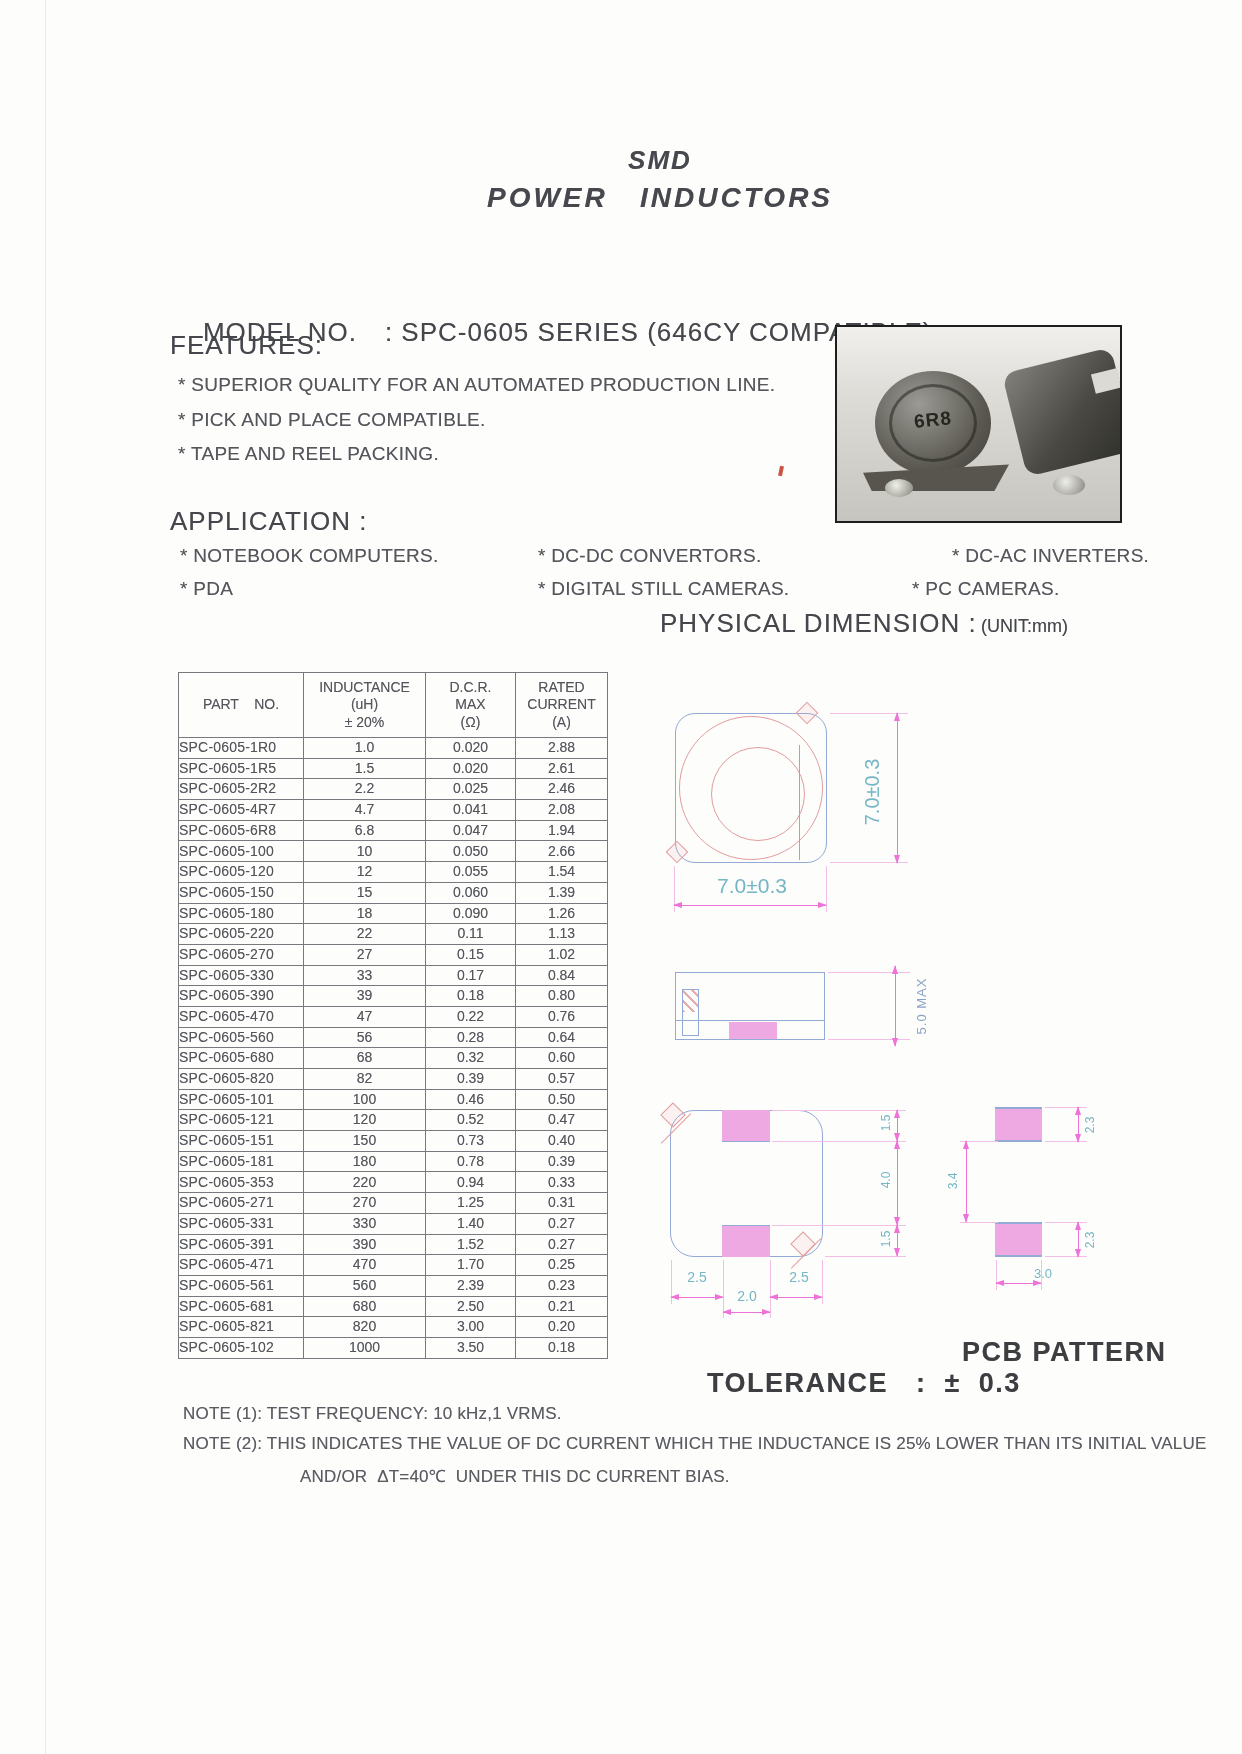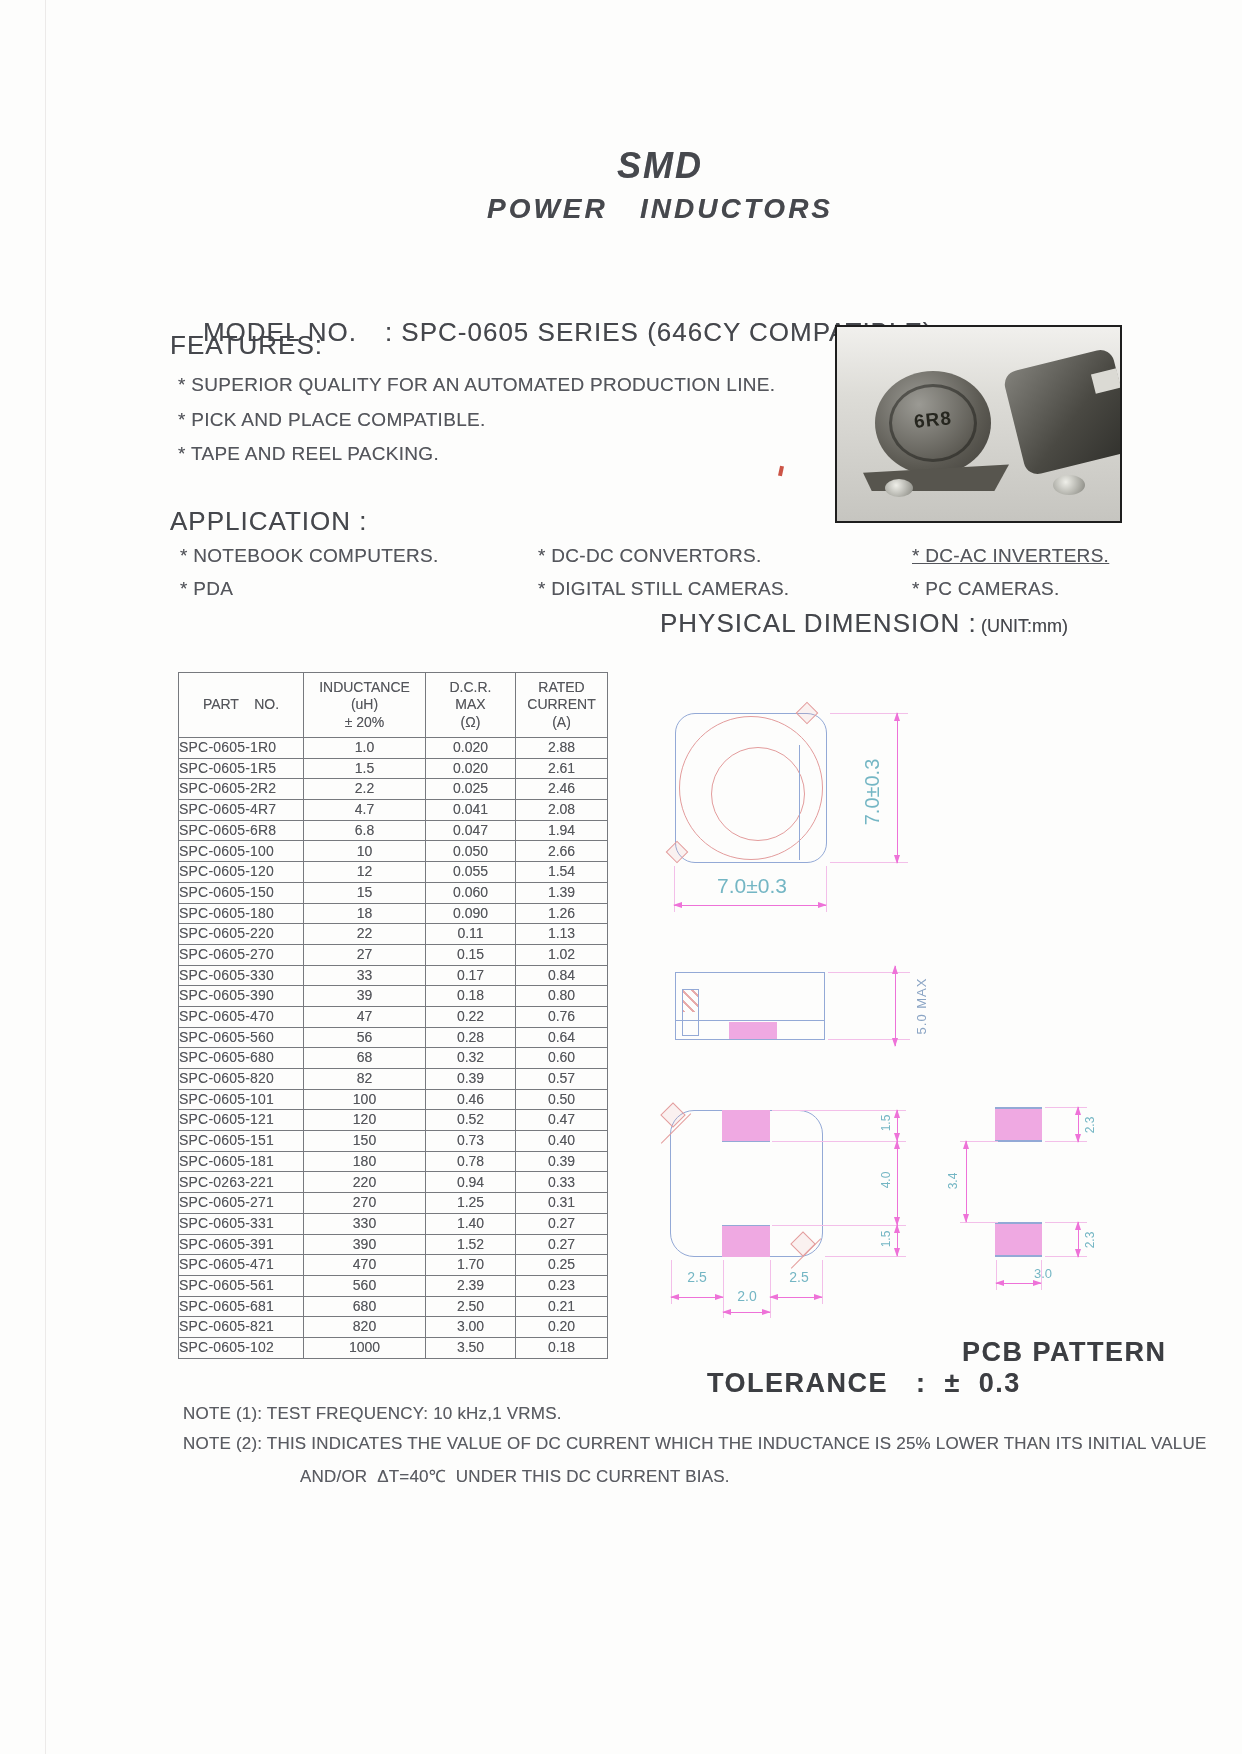--- a/index.html
+++ b/index.html
@@ -8,21 +8,21 @@
     --teal:#74b6c4; --bluegray:#8aa4c4; --pink:#efa9e2;
   }
   *{margin:0;padding:0;box-sizing:border-box;}
   html,body{background:#ffffff;}
   body{font-family:"Liberation Sans", sans-serif;color:var(--ink);}
   .page{position:relative;width:1242px;height:1754px;background:#fdfdfc;overflow:hidden;
         text-shadow:0 0 .4px rgba(70,72,80,.45);}
   .abs{position:absolute;}
 
   
-  .title1{font-size:36px;font-weight:bold;font-style:italic;color:#46484d;letter-spacing:2px;}
+  .title1{font-size:26px;font-weight:bold;font-style:italic;color:#46484d;letter-spacing:2px;}
   .title2{font-size:28px;font-weight:bold;font-style:italic;color:#46484d;letter-spacing:3px;white-space:pre;}
   .h1{font-size:26px;color:var(--head);letter-spacing:1px;white-space:pre;}
   .bullet{font-size:19px;color:#54565c;letter-spacing:.3px;white-space:pre;}
   .note{font-size:17px;color:#5a5c62;letter-spacing:.2px;white-space:pre;}
 
   
   .photo-box{left:835px;top:325px;width:287px;height:198px;border:2px solid #1e1e1e;
      background:linear-gradient(180deg,#f1f0ed 0%,#dddcd7 35%,#c6c5c0 100%);overflow:hidden;}
   .drum{position:absolute;left:38px;top:44px;width:116px;height:104px;border-radius:50%;
      background:radial-gradient(circle at 38% 32%, #9b9a94, #5b5952 62%, #3e3c37 100%);}
@@ -99,21 +99,21 @@
     <div class="drum-base"></div>
     <div class="term" style="left:48px;top:152px;width:28px;height:18px;"></div>
     <div class="body2"></div>
     <div class="notch"></div>
     <div class="term" style="left:216px;top:148px;width:32px;height:20px;"></div>
   </div>
 
   <div class="abs h1" style="left:170px;top:506px;">APPLICATION :</div>
   <div class="abs bullet" style="left:180px;top:545px;">* NOTEBOOK COMPUTERS.</div>
   <div class="abs bullet" style="left:538px;top:545px;">* DC-DC CONVERTORS.</div>
-  <div class="abs bullet" style="left:912px;top:545px;text-decoration:underline;">* DC-AC INVERTERS.</div>
+  <div class="abs bullet" style="left:952px;top:545px;">* DC-AC INVERTERS.</div>
   <div class="abs bullet" style="left:180px;top:578px;">* PDA</div>
   <div class="abs bullet" style="left:538px;top:578px;">* DIGITAL STILL CAMERAS.</div>
   <div class="abs bullet" style="left:912px;top:578px;">* PC CAMERAS.</div>
 
   <div class="abs" style="left:660px;top:608px;">
     <span class="h1" style="letter-spacing:1px;">PHYSICAL DIMENSION :</span>
     <span style="font-size:18px;color:var(--head);">(UNIT:mm)</span>
   </div>
 
   <table class="spec abs" style="left:178px;top:672px;">
@@ -260,21 +260,21 @@
           <td class="c2">0.73</td>
           <td class="c3">0.40</td>
         </tr>
         <tr>
           <td class="c0">SPC-0605-181</td>
           <td class="c1">180</td>
           <td class="c2">0.78</td>
           <td class="c3">0.39</td>
         </tr>
         <tr>
-          <td class="c0">SPC-0263-221</td>
+          <td class="c0">SPC-0605-353</td>
           <td class="c1">220</td>
           <td class="c2">0.94</td>
           <td class="c3">0.33</td>
         </tr>
         <tr>
           <td class="c0">SPC-0605-271</td>
           <td class="c1">270</td>
           <td class="c2">1.25</td>
           <td class="c3">0.31</td>
         </tr>

